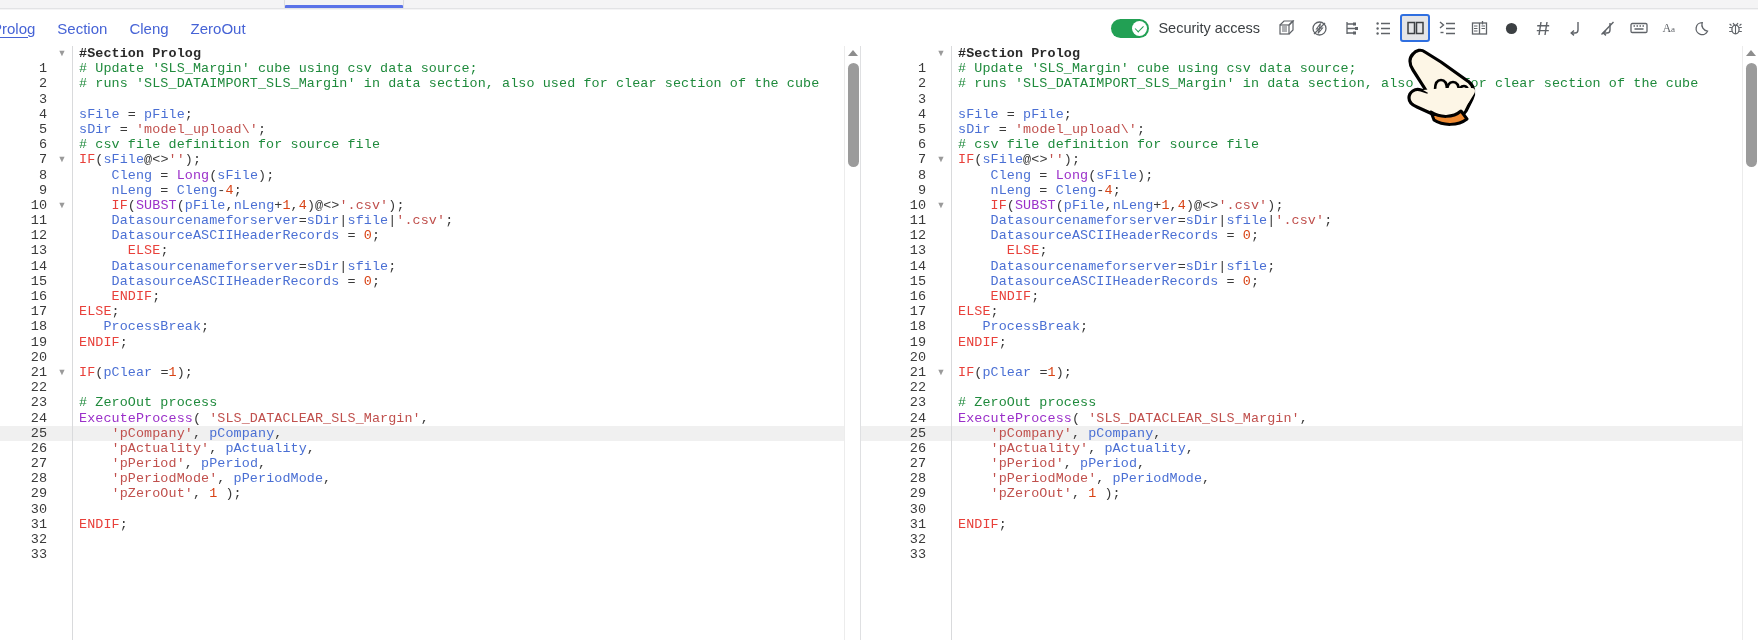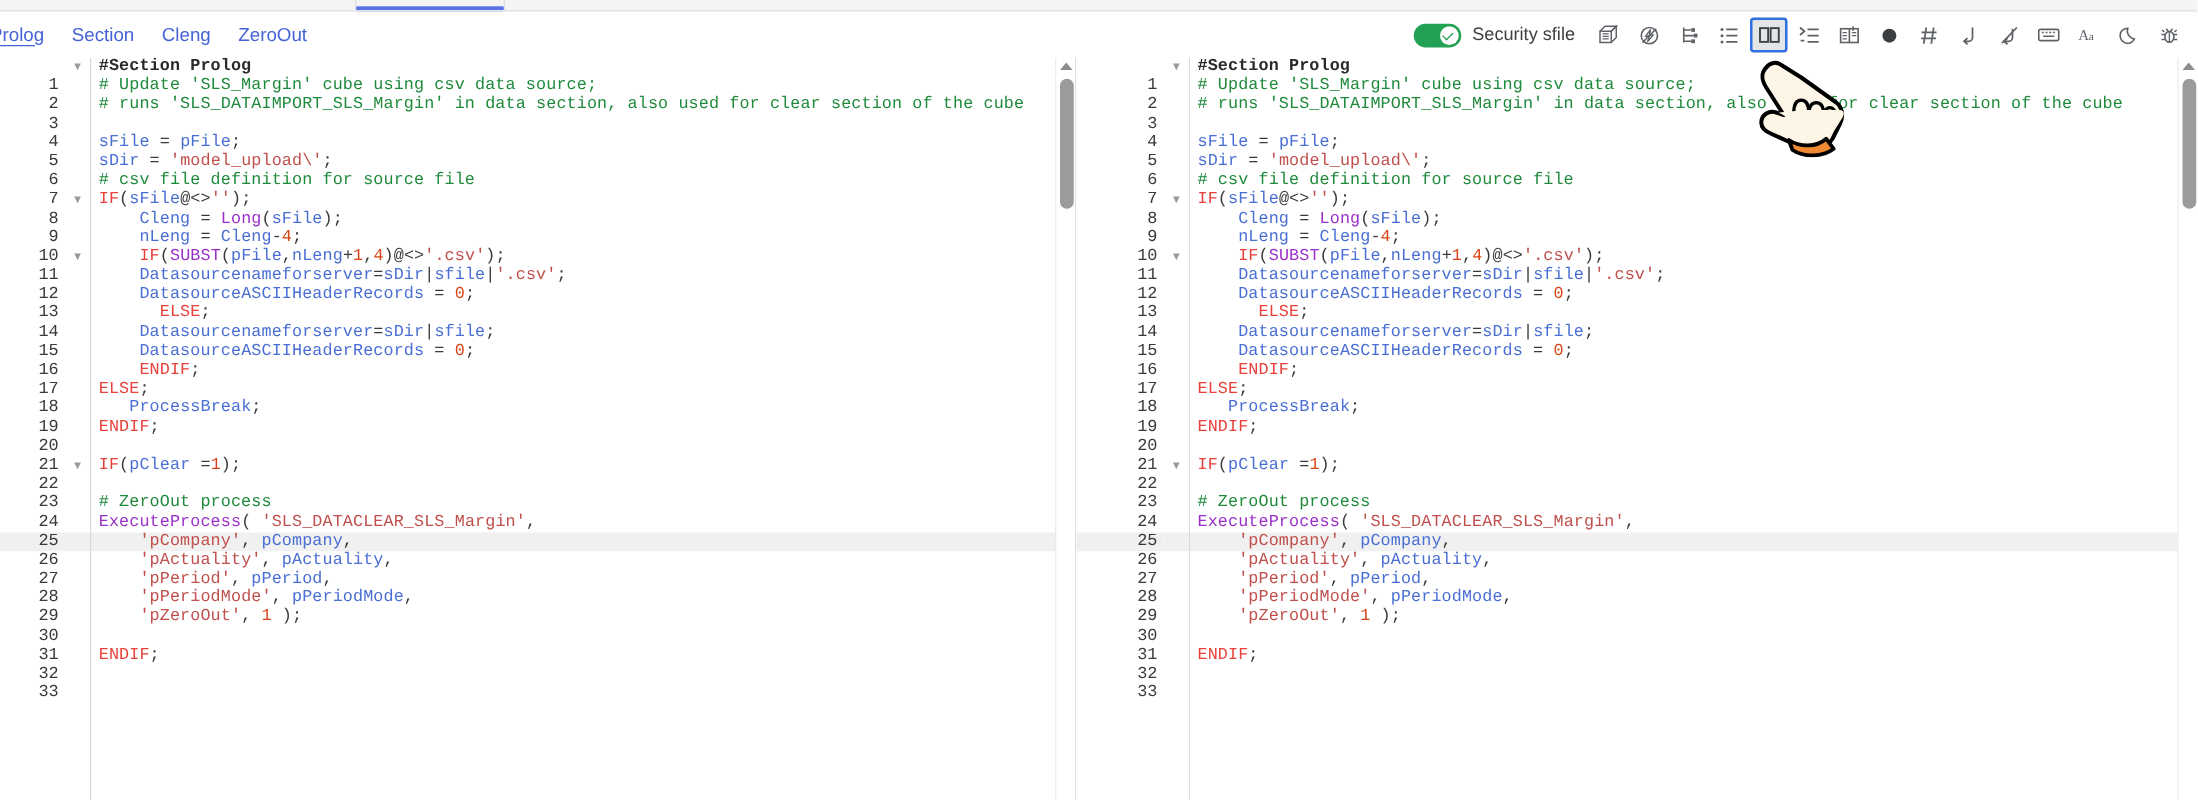--- a/index.html
+++ b/index.html
@@ -140,21 +140,21 @@
       <span class="crumb-link">Section</span>
       <span class="crumb-link">Cleng</span>
       <span class="crumb-link">ZeroOut</span>
     </div>
 
   <div class="toolbar">
     <div class="sec-toggle">
       <div class="pill">
           <div class="knob"></div>
         </div>
-      <span class="sec-label">Security sfile</span>
+      <span class="sec-label">Security access</span>
     </div>
 
     <div class="tbtn">
       <svg width="17" height="17" viewBox="0 0 17 17">
           <rect x="1" y="5" width="9" height="9" fill="none" stroke="#5f6368" stroke-width="1.2"></rect>
           <path d="M1 5 L5 1 L14 1 L10 5" fill="none" stroke="#5f6368" stroke-width="1.2"></path>
           <path d="M10 5 L14 1 L14 10 L10 14" fill="none" stroke="#5f6368" stroke-width="1.2"></path>
           <path d="M3 7h5M3 9h5M3 11h5" stroke="#5f6368" stroke-width="1"></path>
         </svg>
     </div>

